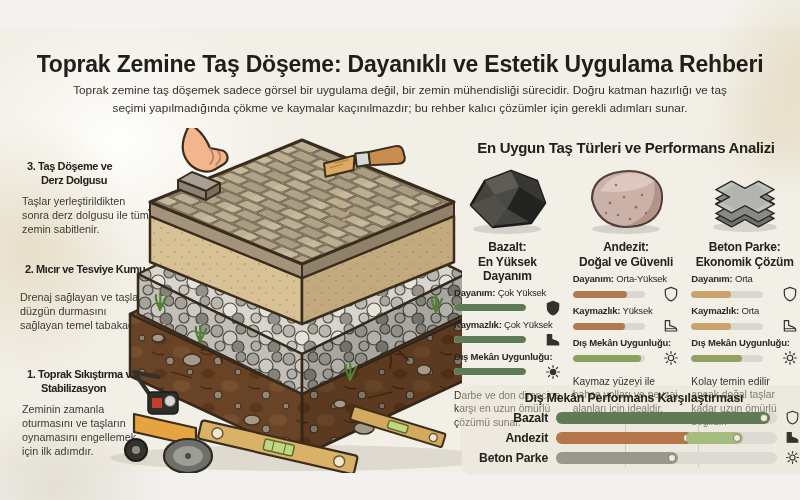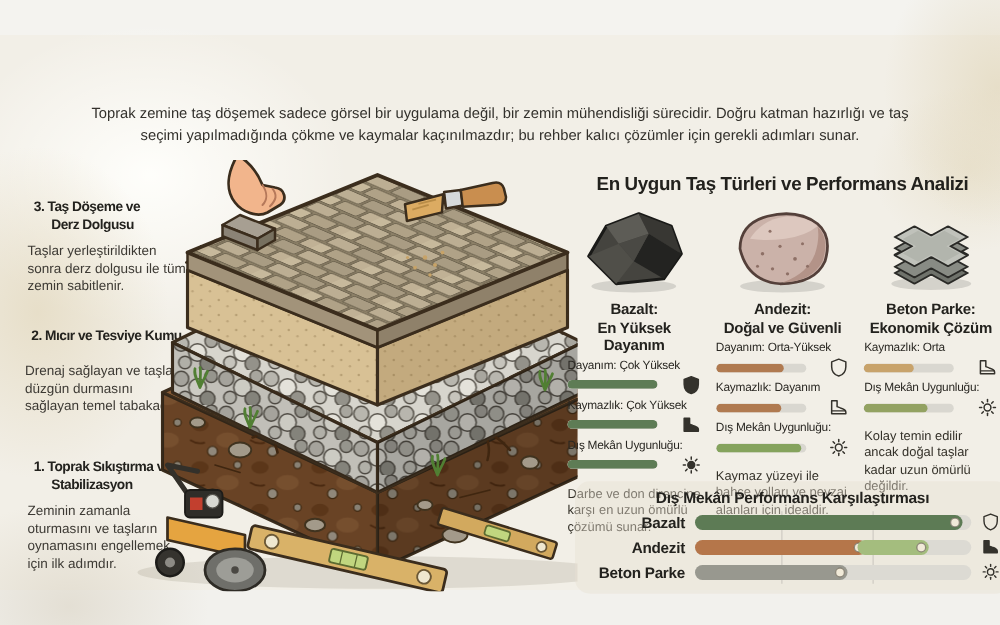--- a/index.html
+++ b/index.html
@@ -36,21 +36,21 @@
   .illustration{position:absolute;left:102px;top:128px;}
   
   .stones-panel{position:absolute;left:454px;top:139px;width:344px;}
   .stones-panel h2{margin:0;text-align:center;font-size:15px;font-weight:bold;color:#22211d;letter-spacing:-.3px;}
   .cols{display:flex;gap:12px;margin-top:7px;}
   .col{width:110px;}
   .stone-img{display:block;margin:0 auto;}
   .sname{text-align:center;font-weight:bold;font-size:12px;line-height:1.22;color:#23221e;margin-top:3px;min-height:30px;letter-spacing:-.2px;}
   .attr{margin-top:3px;}
   .albl{font-size:9.5px;color:#2a2823;letter-spacing:-.2px;white-space:nowrap;}
-  .albl b{font-weight:normal;}
+  .albl b{font-weight:bold;}
   .arow{display:flex;align-items:center;justify-content:space-between;margin-top:2px;}
   .track{width:72px;height:7px;background:#d9d7d0;border-radius:4px;overflow:hidden;}
   .fill{height:100%;border-radius:4px;}
   .aicon{width:16px;height:16px;color:#34322c;fill:none;}
   .aicon.filled{fill:#34322c;}
   .sdesc{font-size:10.3px;line-height:1.3;color:#343129;margin-top:9px;}
   
   .chart-panel{position:absolute;left:460px;top:385px;width:348px;height:90px;
     background:rgba(231,224,209,.42);border-radius:12px;}
   .chart-panel h3{margin:6px 0 0 0;text-align:center;font-size:12.4px;font-weight:bold;color:#23221e;letter-spacing:-.2px;}
@@ -91,20 +91,21 @@
       </g>
     </symbol>
   </defs>
 </svg>
 
 <div class="canvas">
   <div class="band-top"></div>
   <div class="band-bottom"></div>
   <div class="bg-blobs"></div>
 
+  <h1 class="title">Toprak Zemine Taş Döşeme: Dayanıklı ve Estetik Uygulama Rehberi</h1>
   <div class="subtitle">
     <div>Toprak zemine taş döşemek sadece görsel bir uygulama değil, bir zemin mühendisliği sürecidir. Doğru katman hazırlığı ve taş</div>
     <div>seçimi yapılmadığında çökme ve kaymalar kaçınılmazdır; bu rehber kalıcı çözümler için gerekli adımları sunar.</div>
   </div>
 
   <div class="step step-3">
     <h3><span>3. Taş Döşeme ve</span><span class="l2">Derz Dolgusu</span></h3>
     <p>Taşlar yerleştirildikten sonra derz dolgusu ile tüm zemin sabitlenir.</p>
   </div>
   <div class="step step-2">
@@ -346,21 +347,21 @@
           <div class="arow">
             <div class="track">
                 <div class="fill" style="width: 75%; background: rgb(176, 122, 80);"></div>
               </div>
             <svg class="aicon">
                 <use href="#i-shield"></use>
               </svg>
           </div>
         </div>
         <div class="attr">
-          <div class="albl"><b>Kaymazlık:</b> <span>Dayanım</span></div>
+          <div class="albl"><b>Kaymazlık:</b> <span>Yüksek</span></div>
           <div class="arow">
             <div class="track">
                 <div class="fill" style="width: 72%; background: rgb(176, 122, 80);"></div>
               </div>
             <svg class="aicon">
                 <use href="#i-boot"></use>
               </svg>
           </div>
         </div>
         <div class="attr">
@@ -385,20 +386,31 @@
             <path transform="translate(46,43) scale(1,0.55) rotate(45)" fill="#888b84" d="M-30,-11 L-11,-11 L-11,-30 L11,-30 L11,-11 L30,-11 L30,11 L11,11 L11,30 L-11,30 L-11,11 L-30,11 Z"></path>
             <path transform="translate(46,34) scale(1,0.55) rotate(45)" fill="#c0c2bb" d="M-30,-11 L-11,-11 L-11,-30 L11,-30 L11,-11 L30,-11 L30,11 L11,11 L11,30 L-11,30 L-11,11 L-30,11 Z"></path>
           </g>
           <path transform="translate(46,34) scale(0.78,0.43) rotate(45)" fill="#b2b5ad" d="M-30,-11 L-11,-11 L-11,-30 L11,-30 L11,-11 L30,-11 L30,11 L11,11 L11,30 L-11,30 L-11,11 L-30,11 Z"></path>
         </svg>
         <div class="sname">
           <span>Beton Parke:</span><br>
           <span>Ekonomik Çözüm</span>
         </div>
         <div class="attr">
+          <div class="albl"><b>Dayanım:</b> <span>Orta</span></div>
+          <div class="arow">
+            <div class="track">
+                <div class="fill" style="width: 55%; background: rgb(200, 163, 107);"></div>
+              </div>
+            <svg class="aicon">
+                <use href="#i-shield"></use>
+              </svg>
+          </div>
+        </div>
+        <div class="attr">
           <div class="albl"><b>Kaymazlık:</b> <span>Orta</span></div>
           <div class="arow">
             <div class="track">
                 <div class="fill" style="width: 55%; background: rgb(200, 163, 107);"></div>
               </div>
             <svg class="aicon">
                 <use href="#i-boot"></use>
               </svg>
           </div>
         </div>

